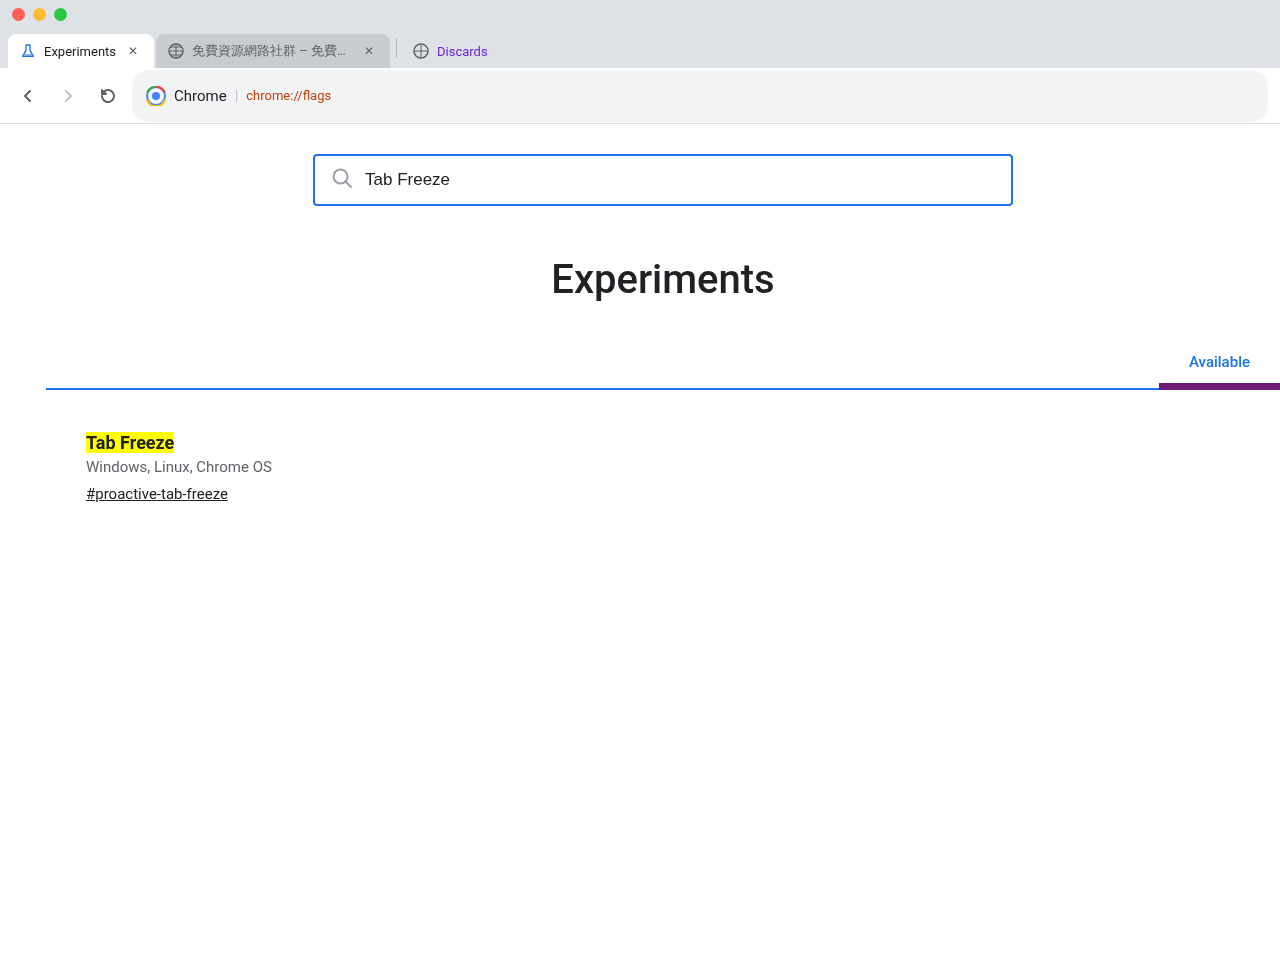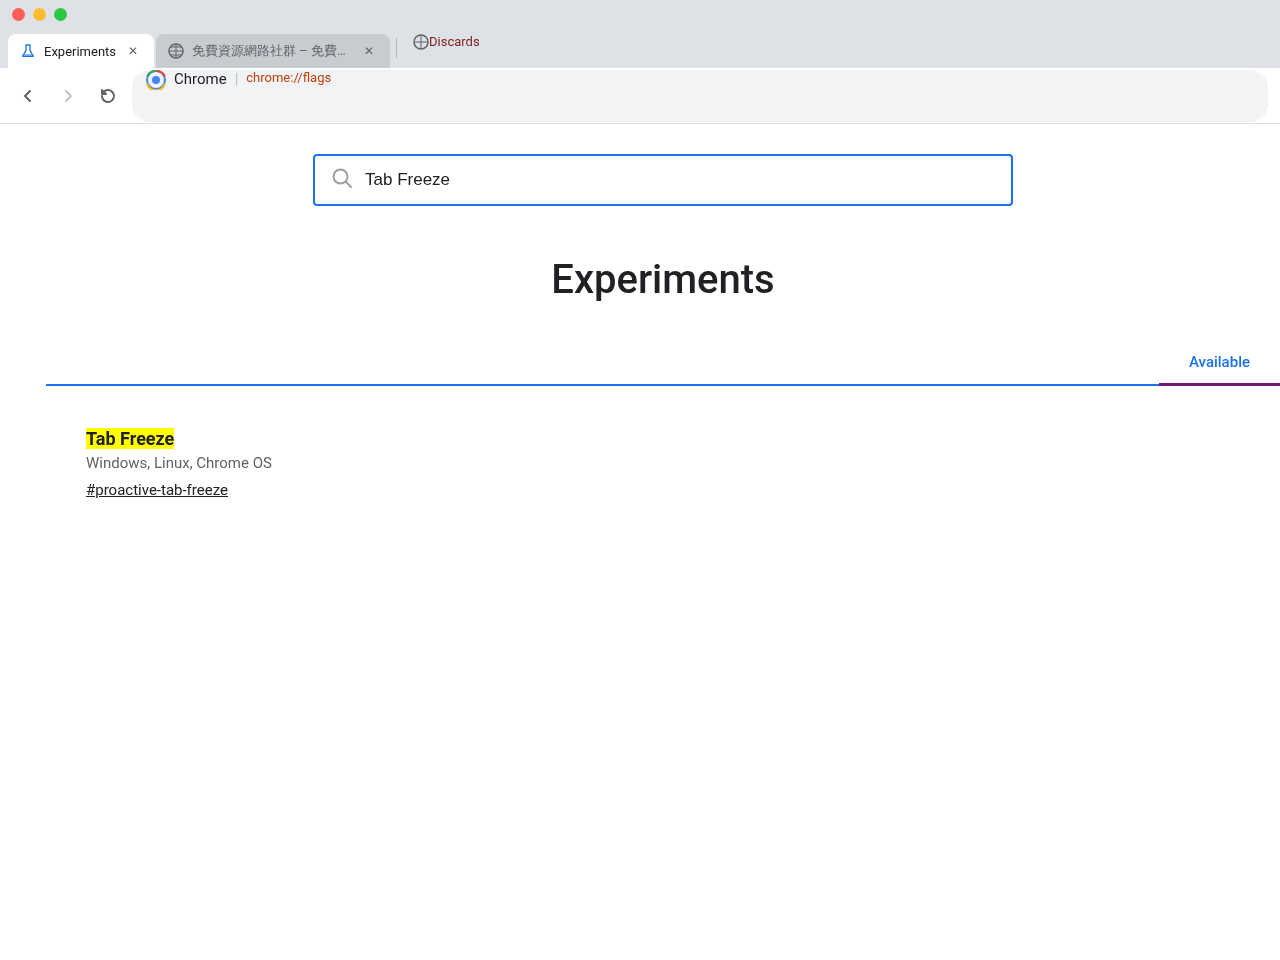--- a/index.html
+++ b/index.html
@@ -87,25 +87,26 @@
     .tab-separator {
       width: 1px;
       height: 20px;
       background: #b0b4bb;
       margin: 0 4px;
       align-self: center;
     }
 
     .tab-extra {
       display: flex;
-      align-items: flex-start;
+      align-items: center;
+      gap: 8px;
       padding: 0 10px;
       height: 34px;
       font-size: 13px;
-      color: #7f1d1d;
+      color: #6d28d9;
       white-space: nowrap;
     }
 
     
     .address-bar {
       background: #ffffff;
       height: 56px;
       display: flex;
       align-items: center;
       padding: 0 12px;
@@ -127,20 +128,21 @@
     }
     .nav-btn.disabled { color: #bdc1c6; cursor: default; }
 
     .omnibox {
       flex: 1;
       height: 52px;
       border: none;
       background: #f1f3f4;
       border-radius: 18px;
       display: flex;
+      align-items: center;
       padding: 0 14px;
       gap: 8px;
       font-size: 15px;
       color: #202124;
     }
     .omnibox-icon {
       width: 20px;
       height: 20px;
       flex-shrink: 0;
       display: flex;
@@ -216,21 +218,21 @@
       padding-right: 0;
       border-bottom: 2px solid #1a73e8;
       padding-bottom: 0;
     }
     .tab-nav {
       padding: 0 30px 12px 30px;
       font-size: 15px;
       font-weight: 500;
       color: #1a73e8;
       cursor: pointer;
-      border-bottom: 3px solid #701a75;
+      border-bottom: 7px solid #701a75;
       margin-bottom: -2px;
     }
 
     
     .content-section {
       padding: 40px 40px 0 40px;
     }
     .flag-title {
       font-size: 18px;
       font-weight: 700;

